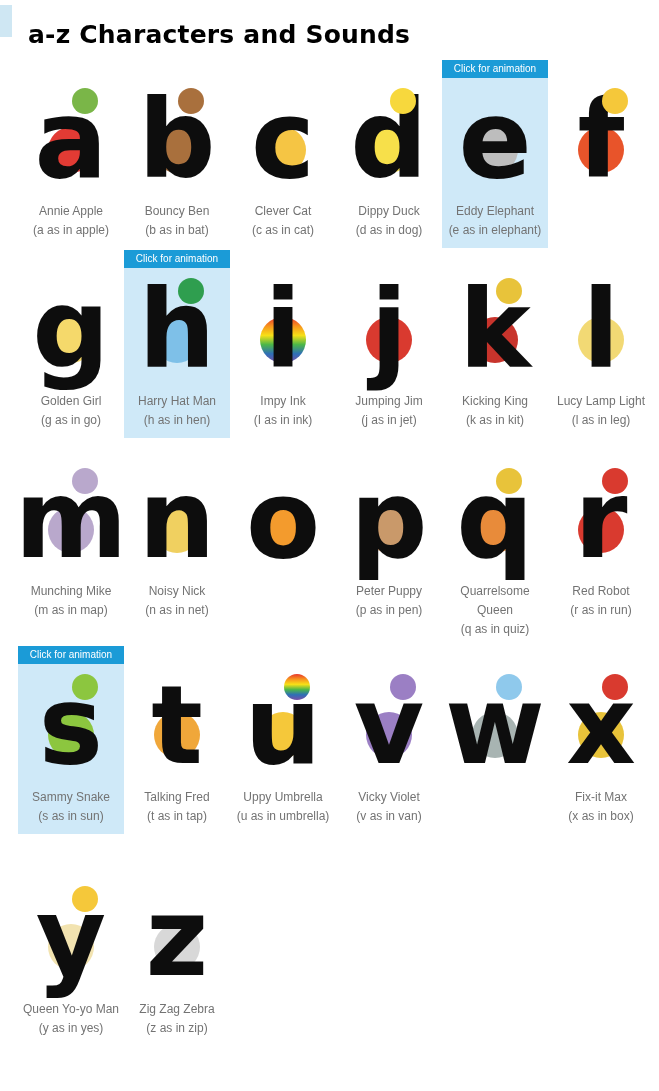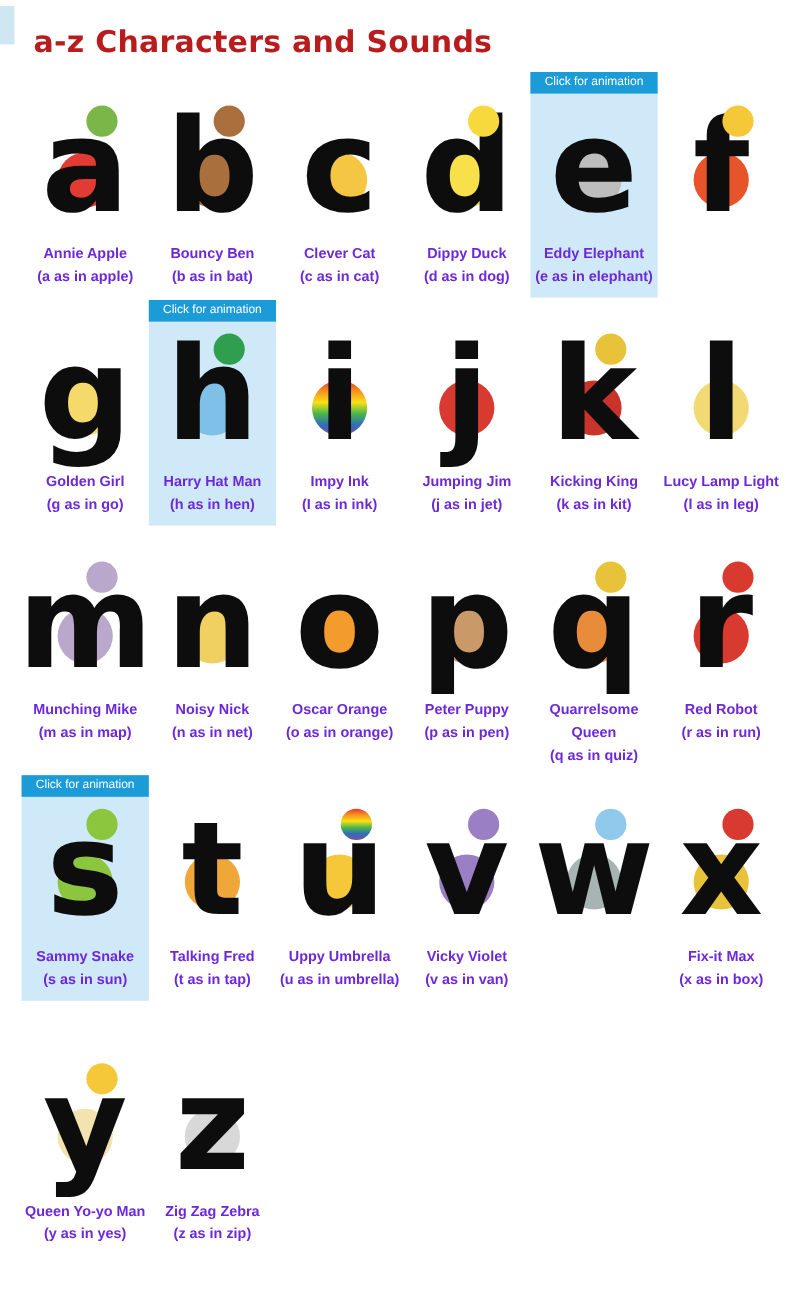--- a/index.html
+++ b/index.html
@@ -4,21 +4,21 @@
 <style>
   html,body{margin:0;padding:0;}
   body{
     width:659px;height:1091px;position:relative;overflow:hidden;
     background:#ffffff;font-family:"Liberation Sans",sans-serif;
   }
   .corner-bar{position:absolute;left:0;top:5px;width:12px;height:32px;background:#cfe7f3;}
   .page-title{
     position:absolute;left:28px;top:20px;margin:0;
     font-family:"DejaVu Sans",sans-serif;font-weight:800;font-size:25px;
-    color:#b91c1c;letter-spacing:.2px;
+    color:#000000;letter-spacing:.2px;
   }
   .grid{
     position:absolute;left:18px;top:60px;width:638px;
     display:grid;grid-template-columns:repeat(6,106px);
     align-items:start;
   }
   .cell{
     width:106px;display:flex;flex-direction:column;align-items:center;
     margin-bottom:2px;position:relative;cursor:pointer;
   }
@@ -43,21 +43,21 @@
     position:absolute;width:46px;height:46px;border-radius:50%;
     left:50%;top:58%;transform:translate(-50%,-50%);z-index:1;
   }
   .accent2{
     position:absolute;width:26px;height:26px;border-radius:50%;
     left:63%;top:10px;transform:translateX(-50%);z-index:3;
   }
   .rainbow{background:linear-gradient(#e8372c,#f7941d,#f7e017,#4cb748,#2e6fb7,#7b4fa6);}
   .caption{
     width:106px;min-height:42px;padding-bottom:4px;text-align:center;
-    font-size:12px;line-height:1.6;color:#6d28d9;font-weight:bold;
+    font-size:12px;line-height:1.6;color:#737373;
   }
 </style>
 </head>
 <body>
 
 <div class="corner-bar"></div>
 
 <h1 class="page-title">a-z Characters and Sounds</h1>
 
 <div class="grid">
@@ -225,24 +225,20 @@
       <div class="sound">(n as in net)</div>
     </div>
   </div>
     <div class="cell">
     <div class="banner">Click for animation</div>
     <div class="art">
       <span class="accent" style="background: rgb(243, 155, 45);"></span>
 
       <span class="letter">o</span>
     </div>
-    <div class="caption">
-      <div class="name">Oscar Orange</div>
-      <div class="sound">(o as in orange)</div>
-    </div>
   </div>
     <div class="cell">
     <div class="banner">Click for animation</div>
     <div class="art">
       <span class="accent" style="background: rgb(201, 153, 106);"></span>
 
       <span class="letter">p</span>
     </div>
     <div class="caption">
       <div class="name">Peter Puppy</div>

